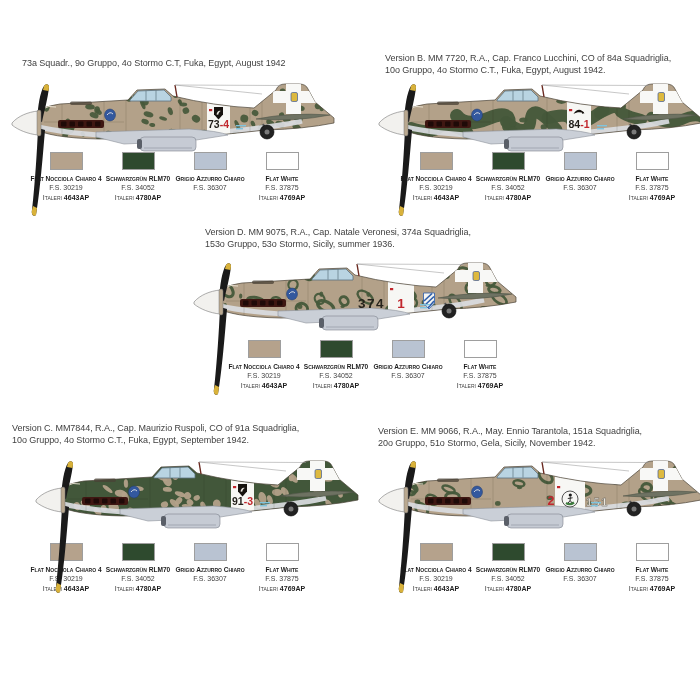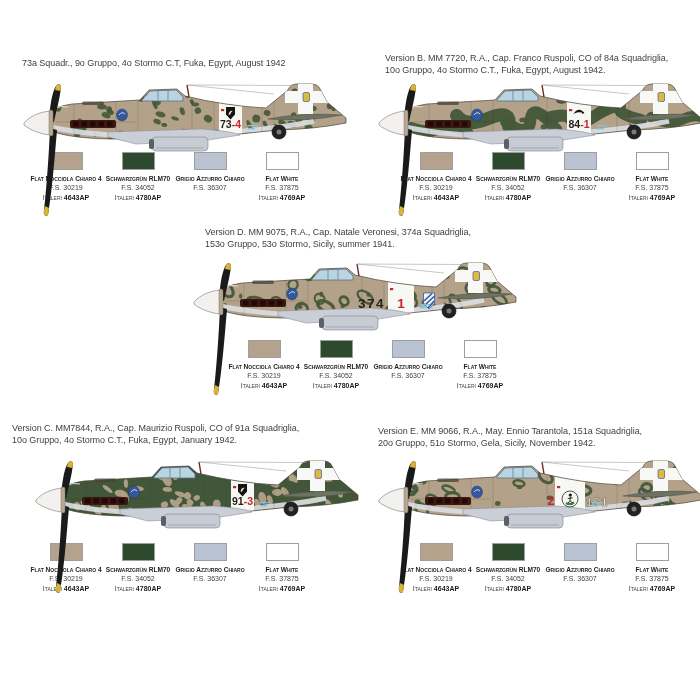--- a/index.html
+++ b/index.html
@@ -21,21 +21,21 @@
     color:#1d1d1d;line-height:8px;white-space:nowrap;}
   .sw-fs{font-size:7px;color:#3f3f3f;line-height:9.5px;}
   .sw-brand{font-size:7px;color:#3f3f3f;line-height:9px;font-variant:small-caps;}
   .sw-brand b{color:#1d1d1d;font-variant:normal;}
 </style>
 </head>
 <body>
 
 <section>
   <p class="cap" style="left:22px;top:46px"><br><span>73a Squadr., 9o Gruppo, 4o Stormo C.T, Fuka, Egypt, August 1942</span></p>
-  <div class="plane" style="left:16px;top:82px"><svg width="335" height="150" viewBox="0 0 335 150" font-family="Liberation Sans, sans-serif">
+  <div class="plane" style="left:4px;top:82px"><svg width="335" height="150" viewBox="0 0 335 150" font-family="Liberation Sans, sans-serif">
         <defs>
           <clipPath id="c0">
             <path d="M 28,34 Q 35,25 56,22 L 124,18 L 133,8 L 161,7 L 169,14 Q 210,24 250,26 L 272,8 Q 274,2 281,2 L 295,2 Q 302,2 304,7 L 311,20 L 330,36 L 330,41 Q 300,47 262,48 L 195,55 L 95,57 Q 45,56 29,46 Z"></path>
           </clipPath>
         </defs>
         <path d="M 28,34 Q 35,25 56,22 L 124,18 L 133,8 L 161,7 L 169,14 Q 210,24 250,26 L 272,8 Q 274,2 281,2 L 295,2 Q 302,2 304,7 L 311,20 L 330,36 L 330,41 Q 300,47 262,48 L 195,55 L 95,57 Q 45,56 29,46 Z" fill="#b3a189"></path>
         <g clip-path="url(#c0)">
           <ellipse cx="223.8" cy="52.2" rx="3.2" ry="2.0" fill="#45583a" opacity=".92" transform="rotate(20 223.8 52.2)"></ellipse>
           <ellipse cx="255.8" cy="16.7" rx="3.2" ry="3.7" fill="#45583a" opacity=".92" transform="rotate(30 255.8 16.7)"></ellipse>
           <ellipse cx="214.7" cy="49.1" rx="5.2" ry="3.0" fill="#45583a" opacity=".92" transform="rotate(26 214.7 49.1)"></ellipse>
@@ -185,21 +185,21 @@
       <div class="sw-col">
         <div class="sw-chip" style="background: rgb(255, 255, 255);"></div>
         <div class="sw-name">Flat White</div>
         <div class="sw-fs">F.S. 37875</div>
         <div class="sw-brand"><span>Italeri </span><b>4769AP</b></div>
       </div>
     </div>
 </section>
 
 <section>
-  <p class="cap" style="left:385px;top:53px"><span>Version B. MM 7720, R.A., Cap. Franco Ruspoli, CO of 84a Squadriglia,</span><br><span>10o Gruppo, 4o Stormo C.T., Fuka, Egypt, August 1942.</span></p>
+  <p class="cap" style="left:385px;top:53px"><span>Version B. MM 7720, R.A., Cap. Franco Lucchini, CO of 84a Squadriglia,</span><br><span>10o Gruppo, 4o Stormo C.T., Fuka, Egypt, August 1942.</span></p>
   <div class="plane" style="left:371px;top:82px"><svg width="335" height="150" viewBox="0 0 335 150" font-family="Liberation Sans, sans-serif">
         <defs>
           <clipPath id="c1">
             <path d="M 28,34 Q 35,25 56,22 L 124,18 L 133,8 L 161,7 L 169,14 Q 210,24 250,26 L 272,8 Q 274,2 281,2 L 295,2 Q 302,2 304,7 L 311,20 L 330,36 L 330,41 Q 300,47 262,48 L 195,55 L 95,57 Q 45,56 29,46 Z"></path>
           </clipPath>
         </defs>
         <path d="M 28,34 Q 35,25 56,22 L 124,18 L 133,8 L 161,7 L 169,14 Q 210,24 250,26 L 272,8 Q 274,2 281,2 L 295,2 Q 302,2 304,7 L 311,20 L 330,36 L 330,41 Q 300,47 262,48 L 195,55 L 95,57 Q 45,56 29,46 Z" fill="#b3a189"></path>
         <g clip-path="url(#c1)">
           <path d="M 39.8,45.5 q 21.5,6.6 28.2,0.3 t 28.9,5.2" stroke="#45583a" stroke-width="11.2" fill="none" stroke-linecap="round" opacity=".96"></path>
           <path d="M 85.7,33.6 q 8.5,12.2 31.8,2.7 t 20.2,7.9" stroke="#45583a" stroke-width="13.3" fill="none" stroke-linecap="round" opacity=".96"></path>
@@ -297,21 +297,21 @@
       <div class="sw-col">
         <div class="sw-chip" style="background: rgb(255, 255, 255);"></div>
         <div class="sw-name">Flat White</div>
         <div class="sw-fs">F.S. 37875</div>
         <div class="sw-brand"><span>Italeri </span><b>4769AP</b></div>
       </div>
     </div>
 </section>
 
 <section>
-  <p class="cap" style="left:205px;top:227px"><span>Version D. MM 9075, R.A., Cap. Natale Veronesi, 374a Squadriglia,</span><br><span>153o Gruppo, 53o Stormo, Sicily, summer 1941.</span></p>
+  <p class="cap" style="left:205px;top:227px"><span>Version D. MM 9075, R.A., Cap. Natale Veronesi, 374a Squadriglia,</span><br><span>153o Gruppo, 53o Stormo, Sicily, summer 1936.</span></p>
   <div class="plane" style="left:186px;top:261px"><svg width="335" height="150" viewBox="0 0 335 150" font-family="Liberation Sans, sans-serif">
         <defs>
           <clipPath id="c2">
             <path d="M 28,34 Q 35,25 56,22 L 124,18 L 133,8 L 161,7 L 169,14 Q 210,24 250,26 L 272,8 Q 274,2 281,2 L 295,2 Q 302,2 304,7 L 311,20 L 330,36 L 330,41 Q 300,47 262,48 L 195,55 L 95,57 Q 45,56 29,46 Z"></path>
           </clipPath>
         </defs>
         <path d="M 28,34 Q 35,25 56,22 L 124,18 L 133,8 L 161,7 L 169,14 Q 210,24 250,26 L 272,8 Q 274,2 281,2 L 295,2 Q 302,2 304,7 L 311,20 L 330,36 L 330,41 Q 300,47 262,48 L 195,55 L 95,57 Q 45,56 29,46 Z" fill="#b3a189"></path>
         <g clip-path="url(#c2)">
           <ellipse cx="107.0" cy="23.7" rx="4.6" ry="4.9" fill="none" stroke="#45583a" stroke-width="2.3" opacity=".95" transform="rotate(17 107.0 23.7)"></ellipse>
           <ellipse cx="139.7" cy="45.4" rx="8.7" ry="4.7" fill="none" stroke="#45583a" stroke-width="3.2" opacity=".95" transform="rotate(27 139.7 45.4)"></ellipse>
@@ -435,21 +435,21 @@
       <div class="sw-col">
         <div class="sw-chip" style="background: rgb(255, 255, 255);"></div>
         <div class="sw-name">Flat White</div>
         <div class="sw-fs">F.S. 37875</div>
         <div class="sw-brand"><span>Italeri </span><b>4769AP</b></div>
       </div>
     </div>
 </section>
 
 <section>
-  <p class="cap" style="left:12px;top:423px"><span>Version C. MM7844, R.A., Cap. Maurizio Ruspoli, CO of 91a Squadriglia,</span><br><span>10o Gruppo, 4o Stormo C.T., Fuka, Egypt, January 1942.</span></p>
+  <p class="cap" style="left:12px;top:423px"><span>Version C. MM7844, R.A., Cap. Maurizio Ruspoli, CO of 91a Squadriglia,</span><br><span>10o Gruppo, 4o Stormo C.T., Fuka, Egypt, September 1942.</span></p>
   <div class="plane" style="left:28px;top:459px"><svg width="335" height="150" viewBox="0 0 335 150" font-family="Liberation Sans, sans-serif">
         <defs>
           <clipPath id="c3">
             <path d="M 28,34 Q 35,25 56,22 L 124,18 L 133,8 L 161,7 L 169,14 Q 210,24 250,26 L 272,8 Q 274,2 281,2 L 295,2 Q 302,2 304,7 L 311,20 L 330,36 L 330,41 Q 300,47 262,48 L 195,55 L 95,57 Q 45,56 29,46 Z"></path>
           </clipPath>
         </defs>
         <path d="M 28,34 Q 35,25 56,22 L 124,18 L 133,8 L 161,7 L 169,14 Q 210,24 250,26 L 272,8 Q 274,2 281,2 L 295,2 Q 302,2 304,7 L 311,20 L 330,36 L 330,41 Q 300,47 262,48 L 195,55 L 95,57 Q 45,56 29,46 Z" fill="#42573a"></path>
         <g clip-path="url(#c3)">
           <ellipse cx="234.5" cy="38.9" rx="6.1" ry="3.8" fill="#b3a189" opacity=".95" transform="rotate(74 234.5 38.9)"></ellipse>
           <ellipse cx="152.2" cy="54.5" rx="5.3" ry="3.8" fill="#b3a189" opacity=".95" transform="rotate(78 152.2 54.5)"></ellipse>

